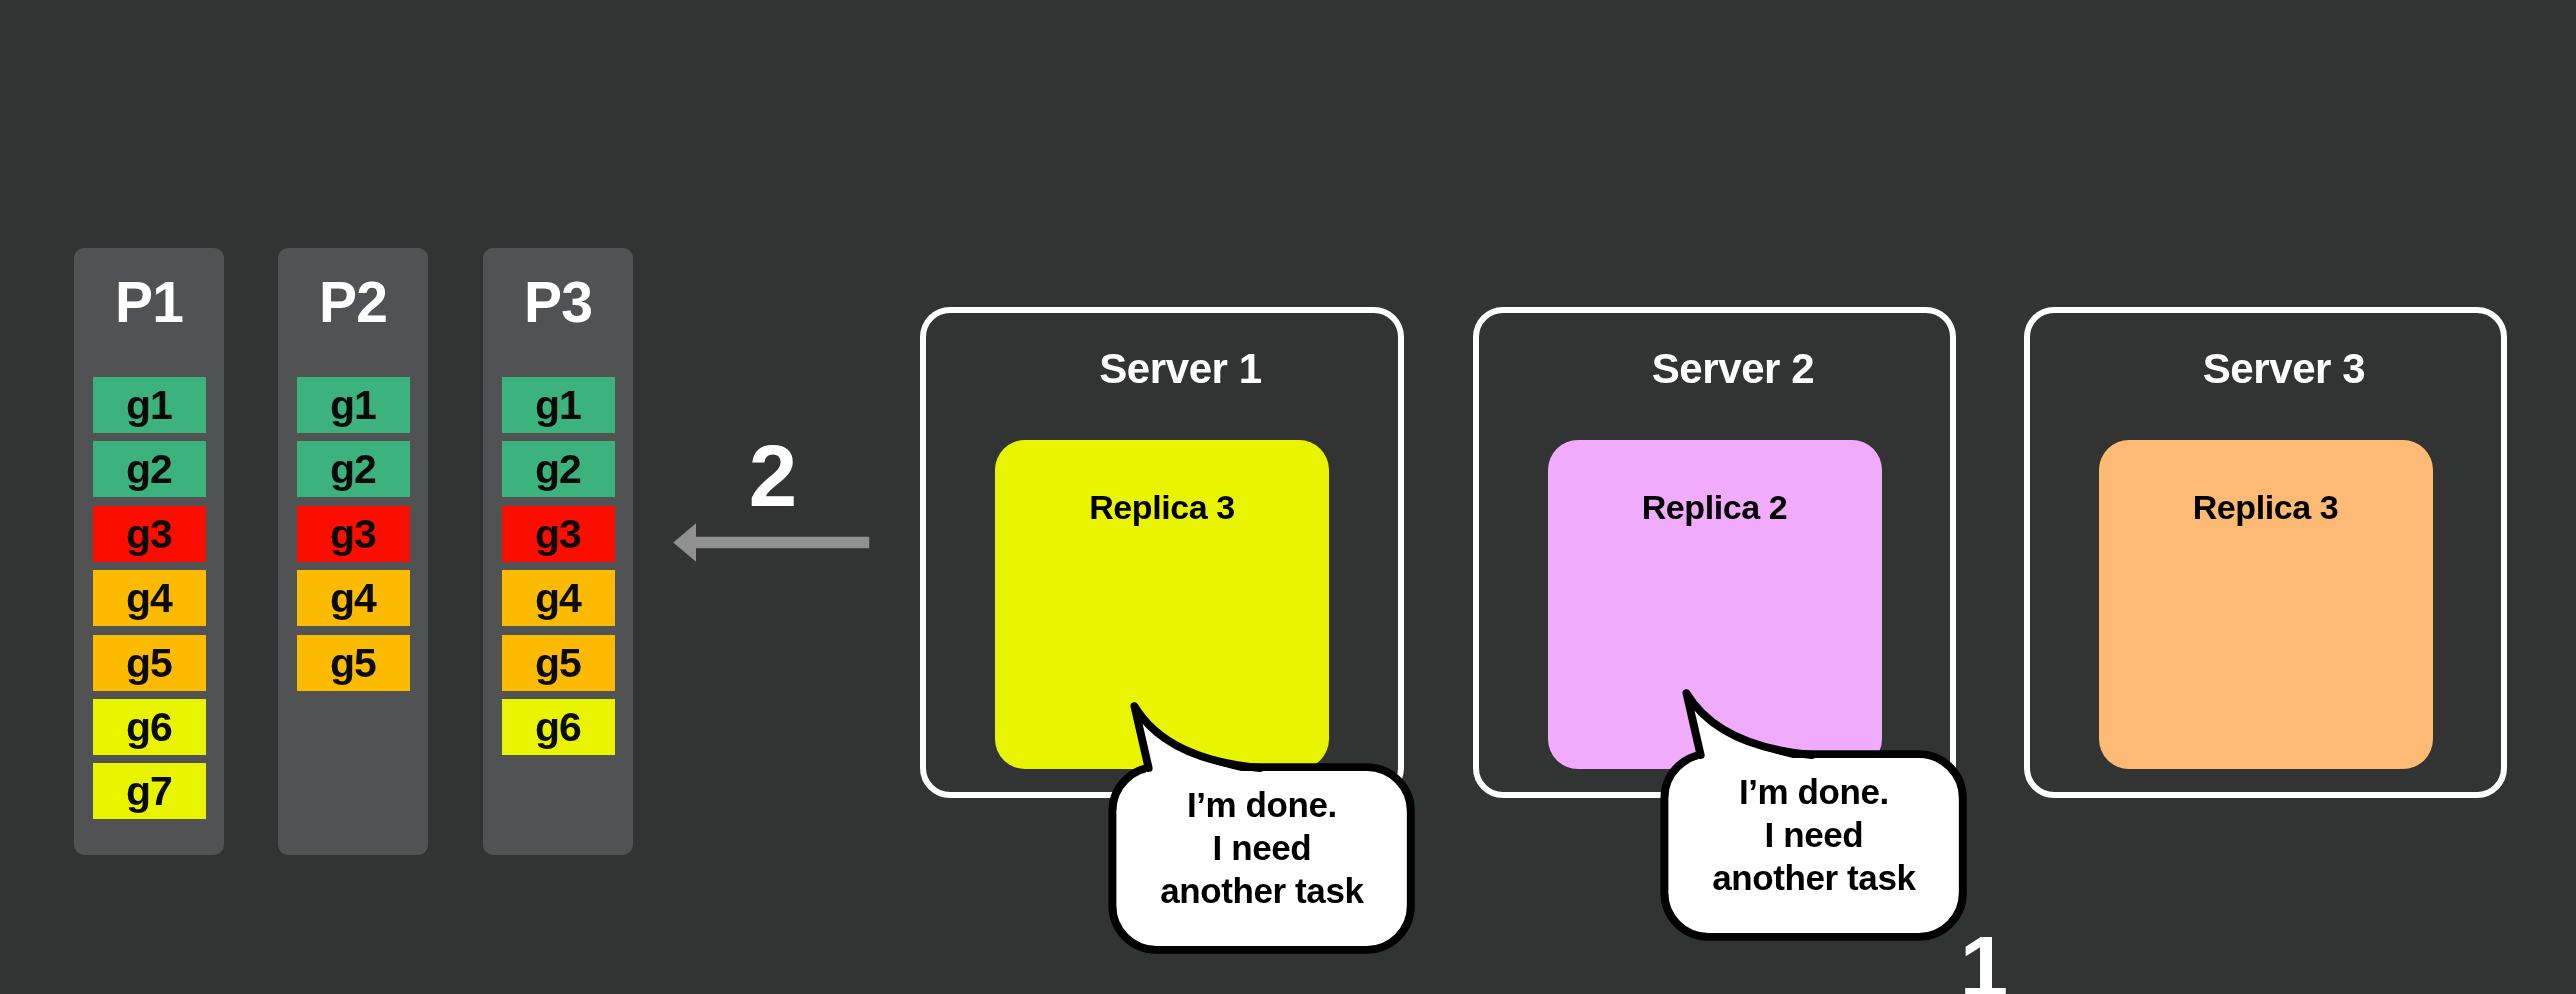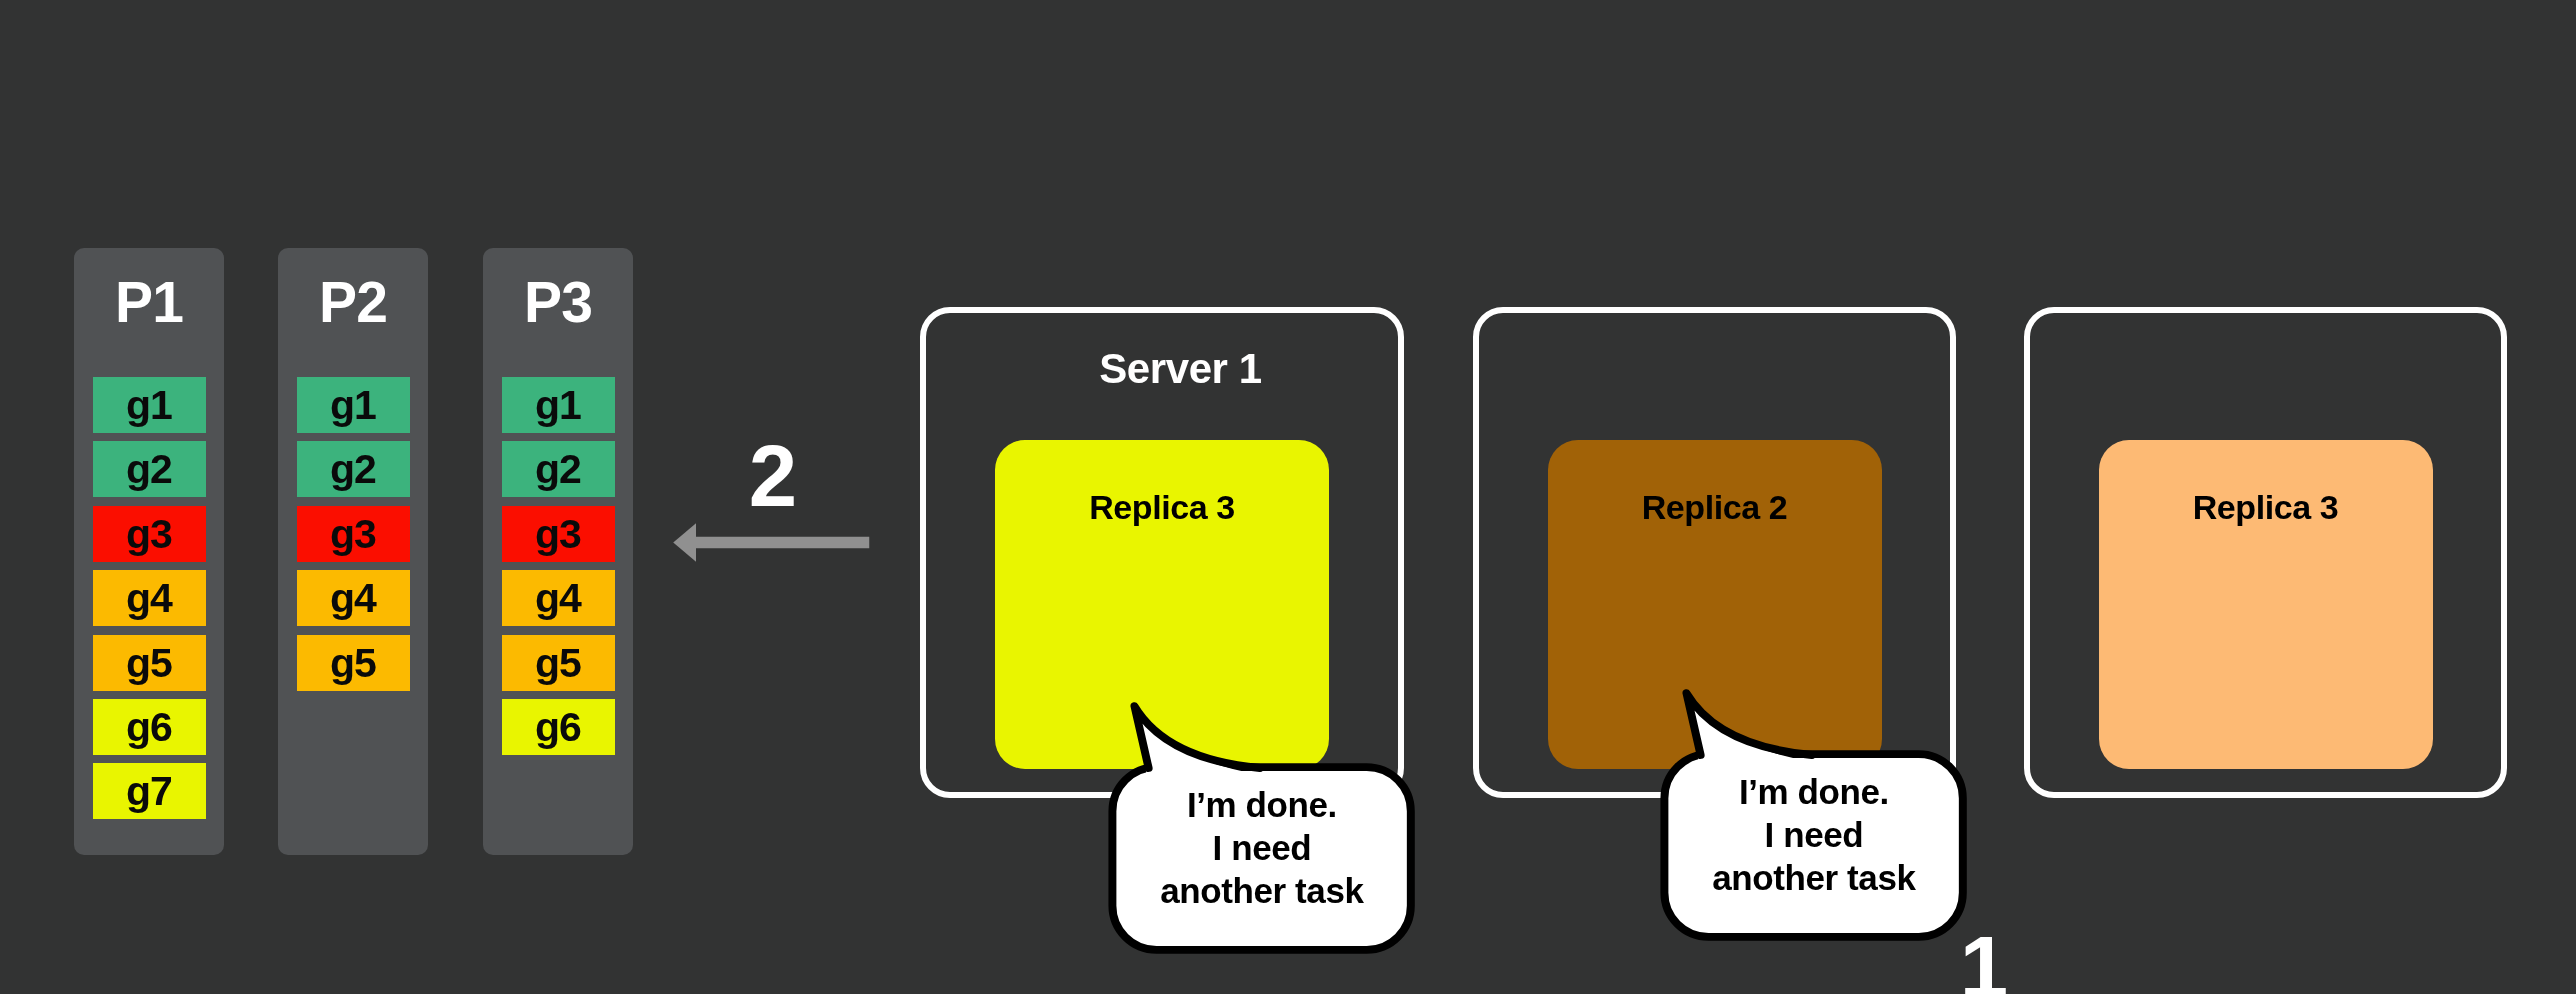--- a/index.html
+++ b/index.html
@@ -132,26 +132,28 @@
   </svg>
 
   <section class="server" style="left:920px;width:484px">
     <h3 class="server-title">Server 1</h3>
     <div class="replica" style="background: rgb(233, 245, 0);">
       <span class="replica-label">Replica 3</span>
     </div>
   </section>
 
   <section class="server" style="left:1473px;width:483px">
-    <div class="replica" style="background: #a16207;">
+    <h3 class="server-title">Server 2</h3>
+    <div class="replica" style="background: #f0abfc;">
       <span class="replica-label">Replica 2</span>
     </div>
   </section>
 
   <section class="server" style="left:2024px;width:483px">
+    <h3 class="server-title">Server 3</h3>
     <div class="replica" style="background: #fdba74;">
       <span class="replica-label">Replica 3</span>
     </div>
   </section>
 
   <div class="bubble" id="bubble-1">
     <svg width="309" height="265" viewBox="0 0 350 300">
       <rect x="5" y="85" width="338" height="207" rx="50" fill="#ffffff" stroke="#000000" stroke-width="9"></rect>
       <path d="M 44 95 L 30 16 Q 66 76 174 94 Z" fill="#ffffff"></path>
       <path d="M 46 86 L 30 16 Q 66 76 172 86" fill="none" stroke="#000000" stroke-width="9" stroke-linejoin="round" stroke-linecap="round"></path>

